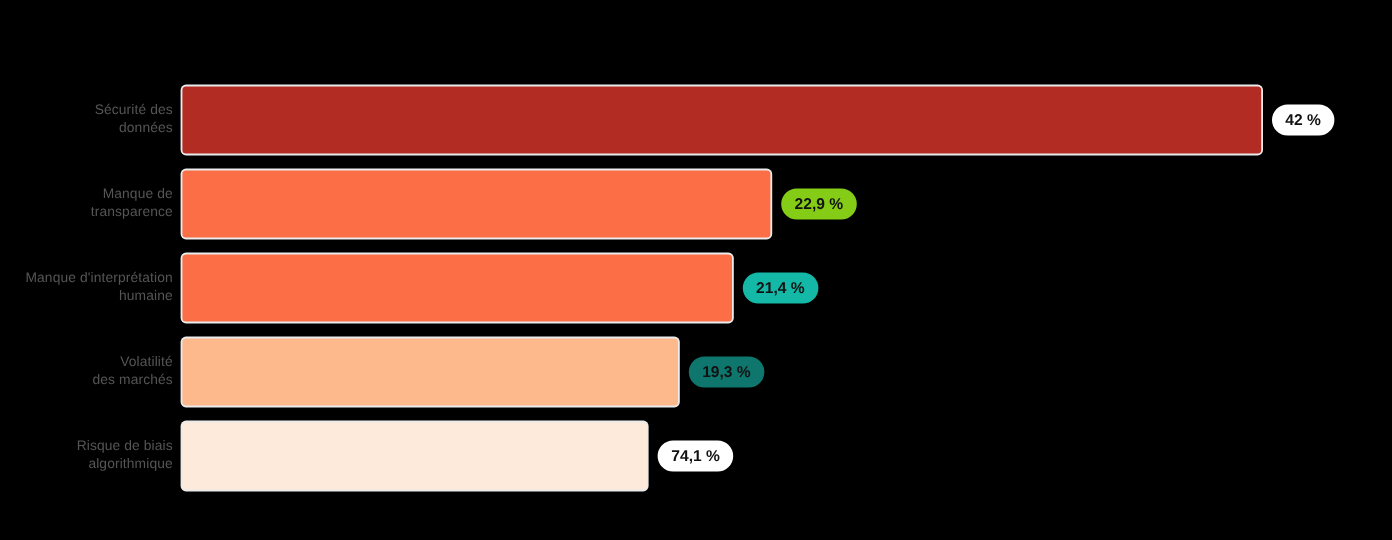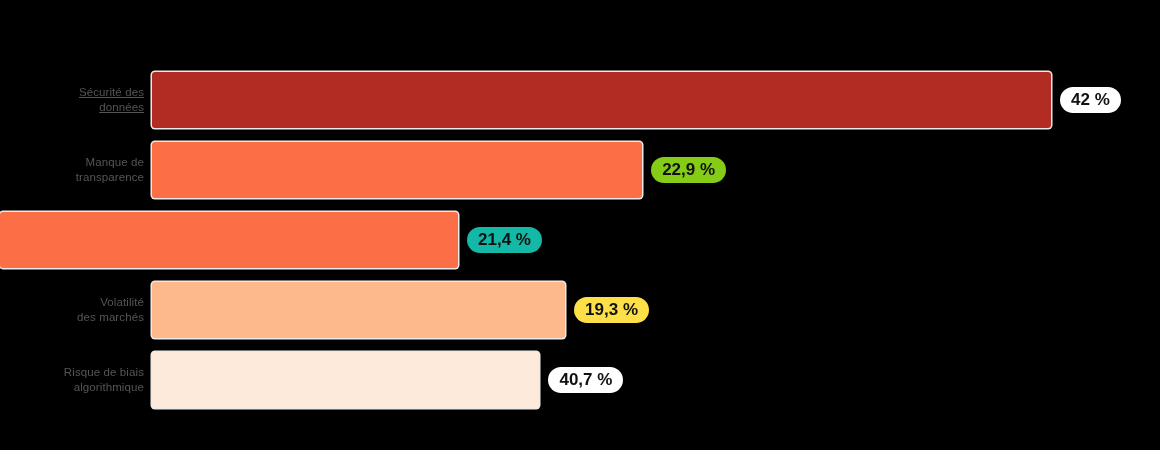--- a/index.html
+++ b/index.html
@@ -66,71 +66,73 @@
     height: 56px;
     border-radius: 3px;
     box-shadow: 0 0 0 1.5px rgba(255,255,255,0.92);
     box-sizing: border-box;
   }
 
   .value-pill {
     margin-left: 9px;
     background: #ffffff;
     color: #111111;
-    font-size: 17px;
+    font-size: 13px;
     font-weight: bold;
     font-family: "Liberation Sans", sans-serif;
     padding: 5px 11px 6px 11px;
     border-radius: 13px;
     white-space: nowrap;
     line-height: 15px;
   }
 </style>
 </head>
 <body style="background: rgb(0, 0, 0);">
 
 <div class="chart">
   <div class="plot">
 
     <div class="row">
-      <div class="cat-label" style="color: rgb(85, 85, 85); text-decoration: underline;">Sécurité des
+      <div class="cat-label" style="color: rgb(85, 85, 85);">Sécurité des
 données</div>
       <div class="bar-area">
         <div class="bar" style="width: 899px; background: rgb(178, 44, 36);"></div>
         <div class="value-pill" style="background: rgb(255, 255, 255); color: rgb(17, 17, 17);">42 %</div>
       </div>
     </div>
 
     <div class="row">
       <div class="cat-label" style="color: rgb(85, 85, 85); padding-left: 41px;">Manque de transparence</div>
       <div class="bar-area">
         <div class="bar" style="width: 490.169px; background: rgb(252, 110, 70);"></div>
         <div class="value-pill" style="background: #84cc16; color: rgb(17, 17, 17);">22,9 %</div>
       </div>
     </div>
 
     <div class="row">
+      <div class="cat-label" style="color: rgb(85, 85, 85);">Manque d'interprétation
+humaine</div>
       <div class="bar-area">
         <div class="bar" style="width: 458.062px; background: rgb(252, 110, 70);"></div>
         <div class="value-pill" style="background: #14b8a6; color: rgb(17, 17, 17);">21,4 %</div>
       </div>
     </div>
 
     <div class="row">
       <div class="cat-label" style="color: rgb(85, 85, 85);">Volatilité
 des marchés</div>
       <div class="bar-area">
         <div class="bar" style="width: 413.112px; background: rgb(253, 184, 140);"></div>
-        <div class="value-pill" style="background: #fde047; color: rgb(17, 17, 17);">19,3 %</div>
+        <div class="value-pill" style="background: #0f766e; color: rgb(17, 17, 17);">19,3 %</div>
       </div>
     </div>
 
     <div class="row">
       <div class="cat-label" style="color: rgb(85, 85, 85);">Risque de biais
 algorithmique</div>
       <div class="bar-area">
         <div class="bar" style="width: 387.426px; background: rgb(253, 234, 218);"></div>
-        <div class="value-pill" style="background: rgb(255, 255, 255); color: rgb(17, 17, 17);">40,7 %</div>
+        <div class="value-pill" style="background: rgb(255, 255, 255); color: rgb(17, 17, 17);">74,1 %</div>
       </div>
     </div>
 
   </div>
 </div>
 
 </body></html>

